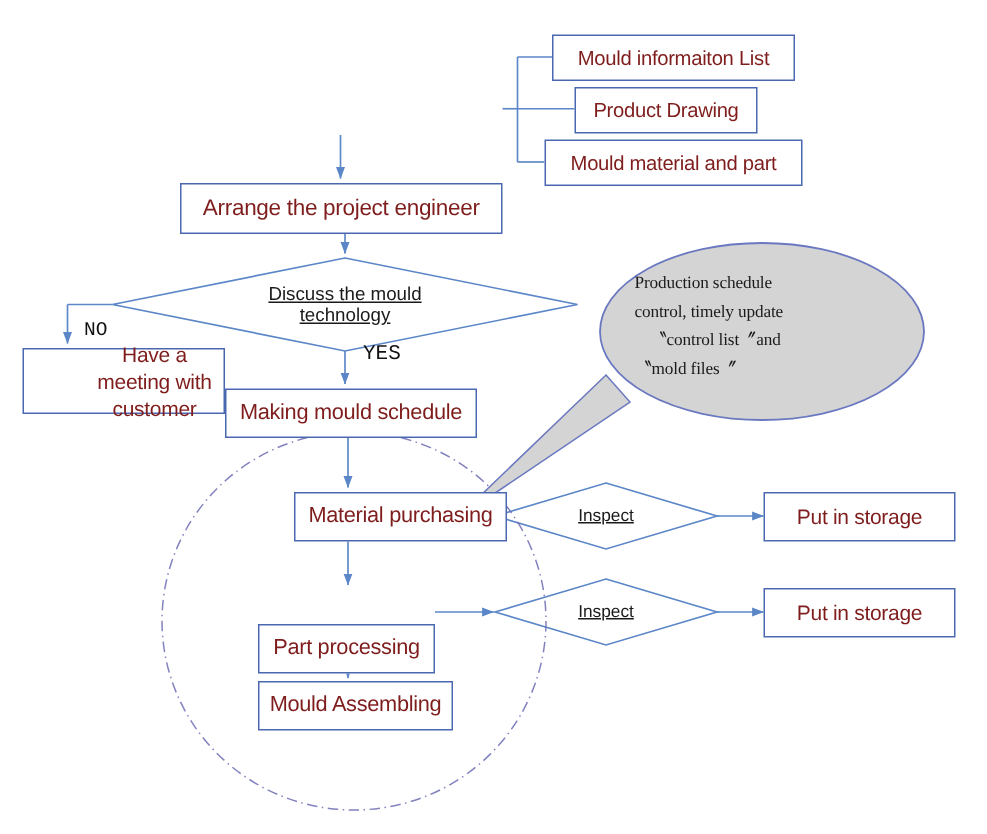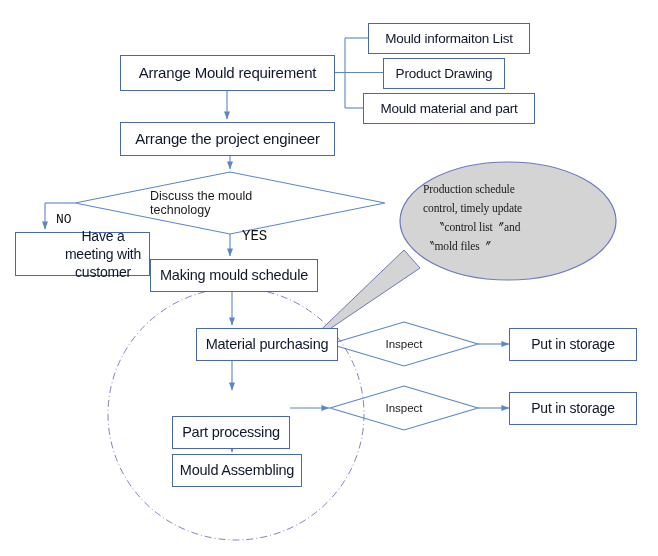--- a/index.html
+++ b/index.html
@@ -25,37 +25,39 @@
   }
   .node {
     position: absolute;
     box-sizing: border-box;
     border: 1px solid #4a68b0;
     background: #ffffff;
     display: flex;
     align-items: center;
     justify-content: center;
     text-align: center;
-    color: #0f172a;
+    color: #7f1d1d;
     font-family: "Liberation Sans", sans-serif;
     font-size: 14px;
     line-height: 1.15;
     letter-spacing: -0.2px;
     z-index: 3;
   }
   .node.two-line { line-height: 1.3; }
   .diamond-label {
     position: absolute;
     display: flex;
     align-items: center;
     justify-content: center;
+    text-align: center;
     color: #1a1a1a;
     font-family: "Liberation Sans", sans-serif;
     z-index: 3;
     pointer-events: none;
+    text-decoration: underline;
   }
   .edge-label {
     position: absolute;
     color: #111111;
     font-family: "Liberation Mono", monospace;
     font-size: 13px;
     z-index: 4;
   }
   .callout-text {
     position: absolute;
@@ -118,21 +120,20 @@
       <path d="M478,408 L509,408" marker-end="url(#arrow)"></path>
     </g>
 
     <ellipse cx="236" cy="414" rx="128" ry="126" fill="none" stroke="#6c6cb4" stroke-width="1" stroke-dasharray="7 3 1 3" opacity="0.85"></ellipse>
 
     <path d="M404,250 L420,268 L303,347 Z" fill="#d4d4d4" stroke="#6a78c0" stroke-width="1"></path>
 
     <ellipse cx="508" cy="221" rx="108" ry="59" fill="#d4d4d4" stroke="#6a78c0" stroke-width="1.2"></ellipse>
   </svg>
 
-  <div class="node" style="left:120px; top:55px; width:215px; height:36px; font-size:15px;">Arrange Mould requirement</div>
 
   <div class="node" style="left:368px; top:23px; width:162px; height:31px; font-size:13.5px;">Mould informaiton List</div>
 
   <div class="node" style="left:383px; top:58px; width:122px; height:31px; font-size:13.5px;">Product Drawing</div>
 
   <div class="node" style="left:363px; top:93px; width:172px; height:31px; font-size:13.5px;">Mould material and part</div>
 
   <div class="node" style="left:120px; top:122px; width:215px; height:34px; font-size:15px;">Arrange the  project engineer</div>
 
   <div class="diamond-label" style="left:150px; top:193px; width:160px; height:20px; font-size:12.5px;">Discuss the mould technology</div>

